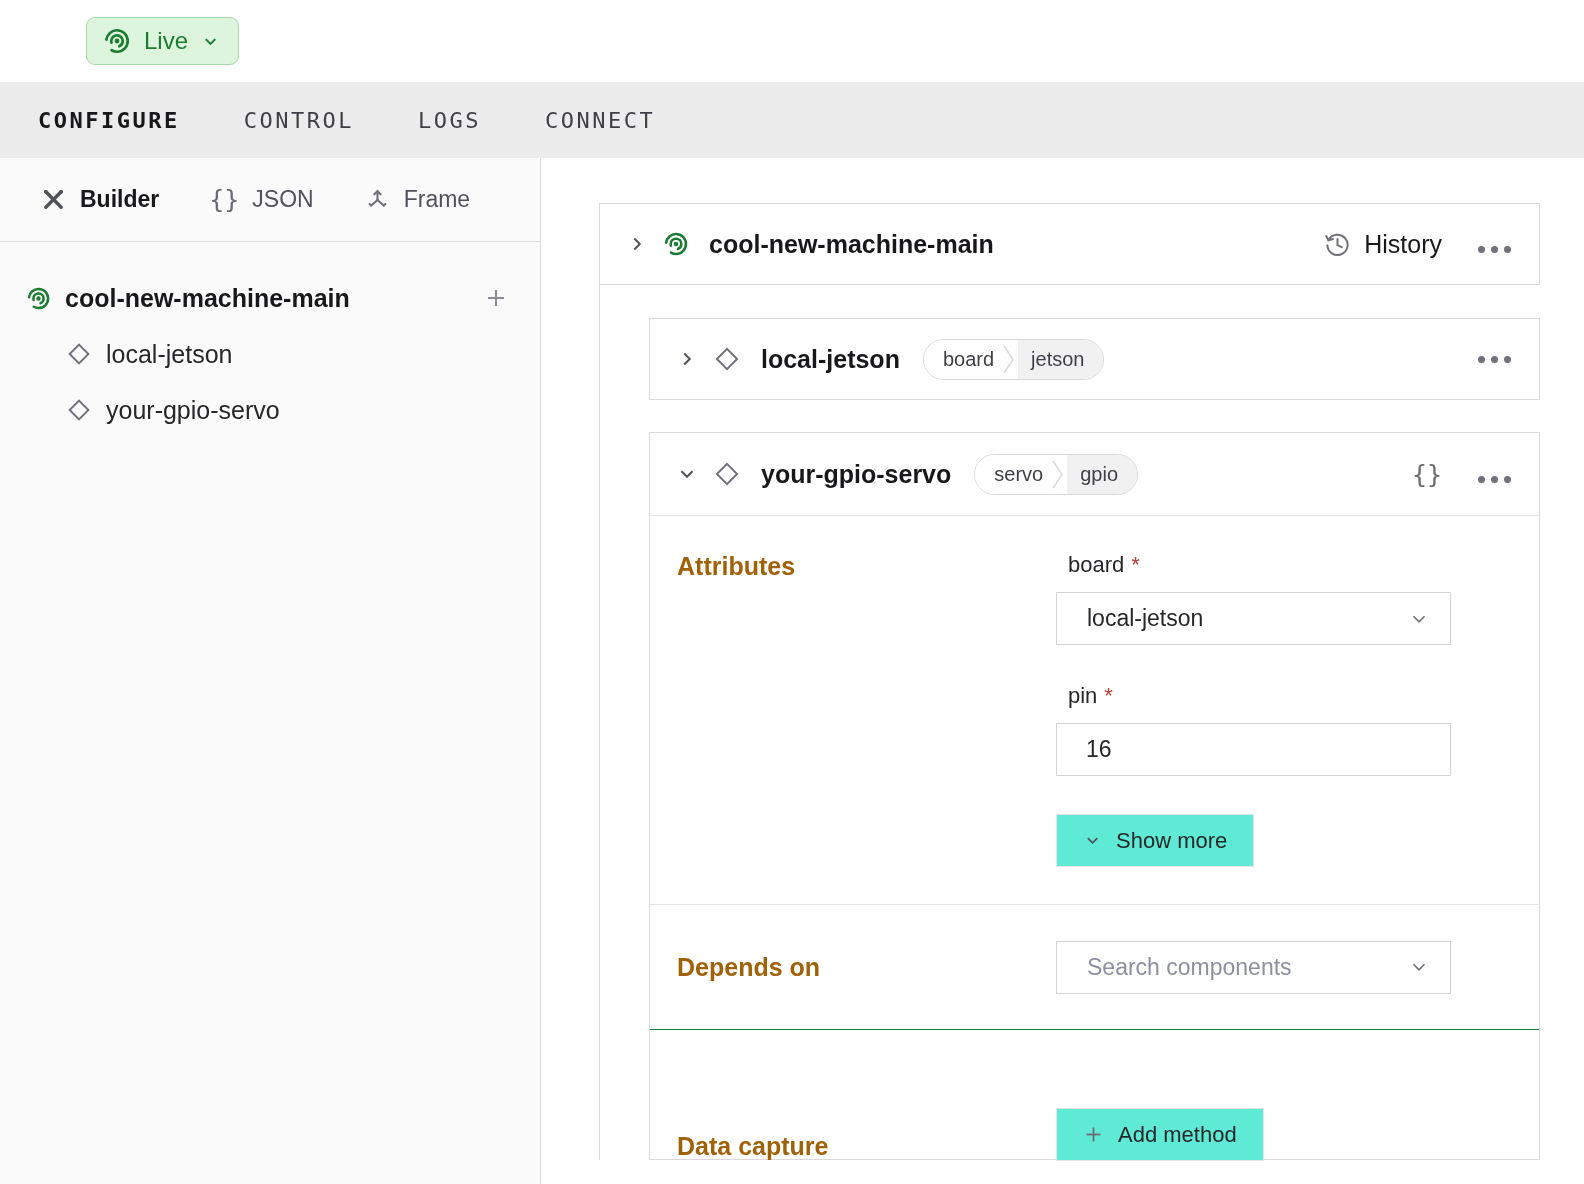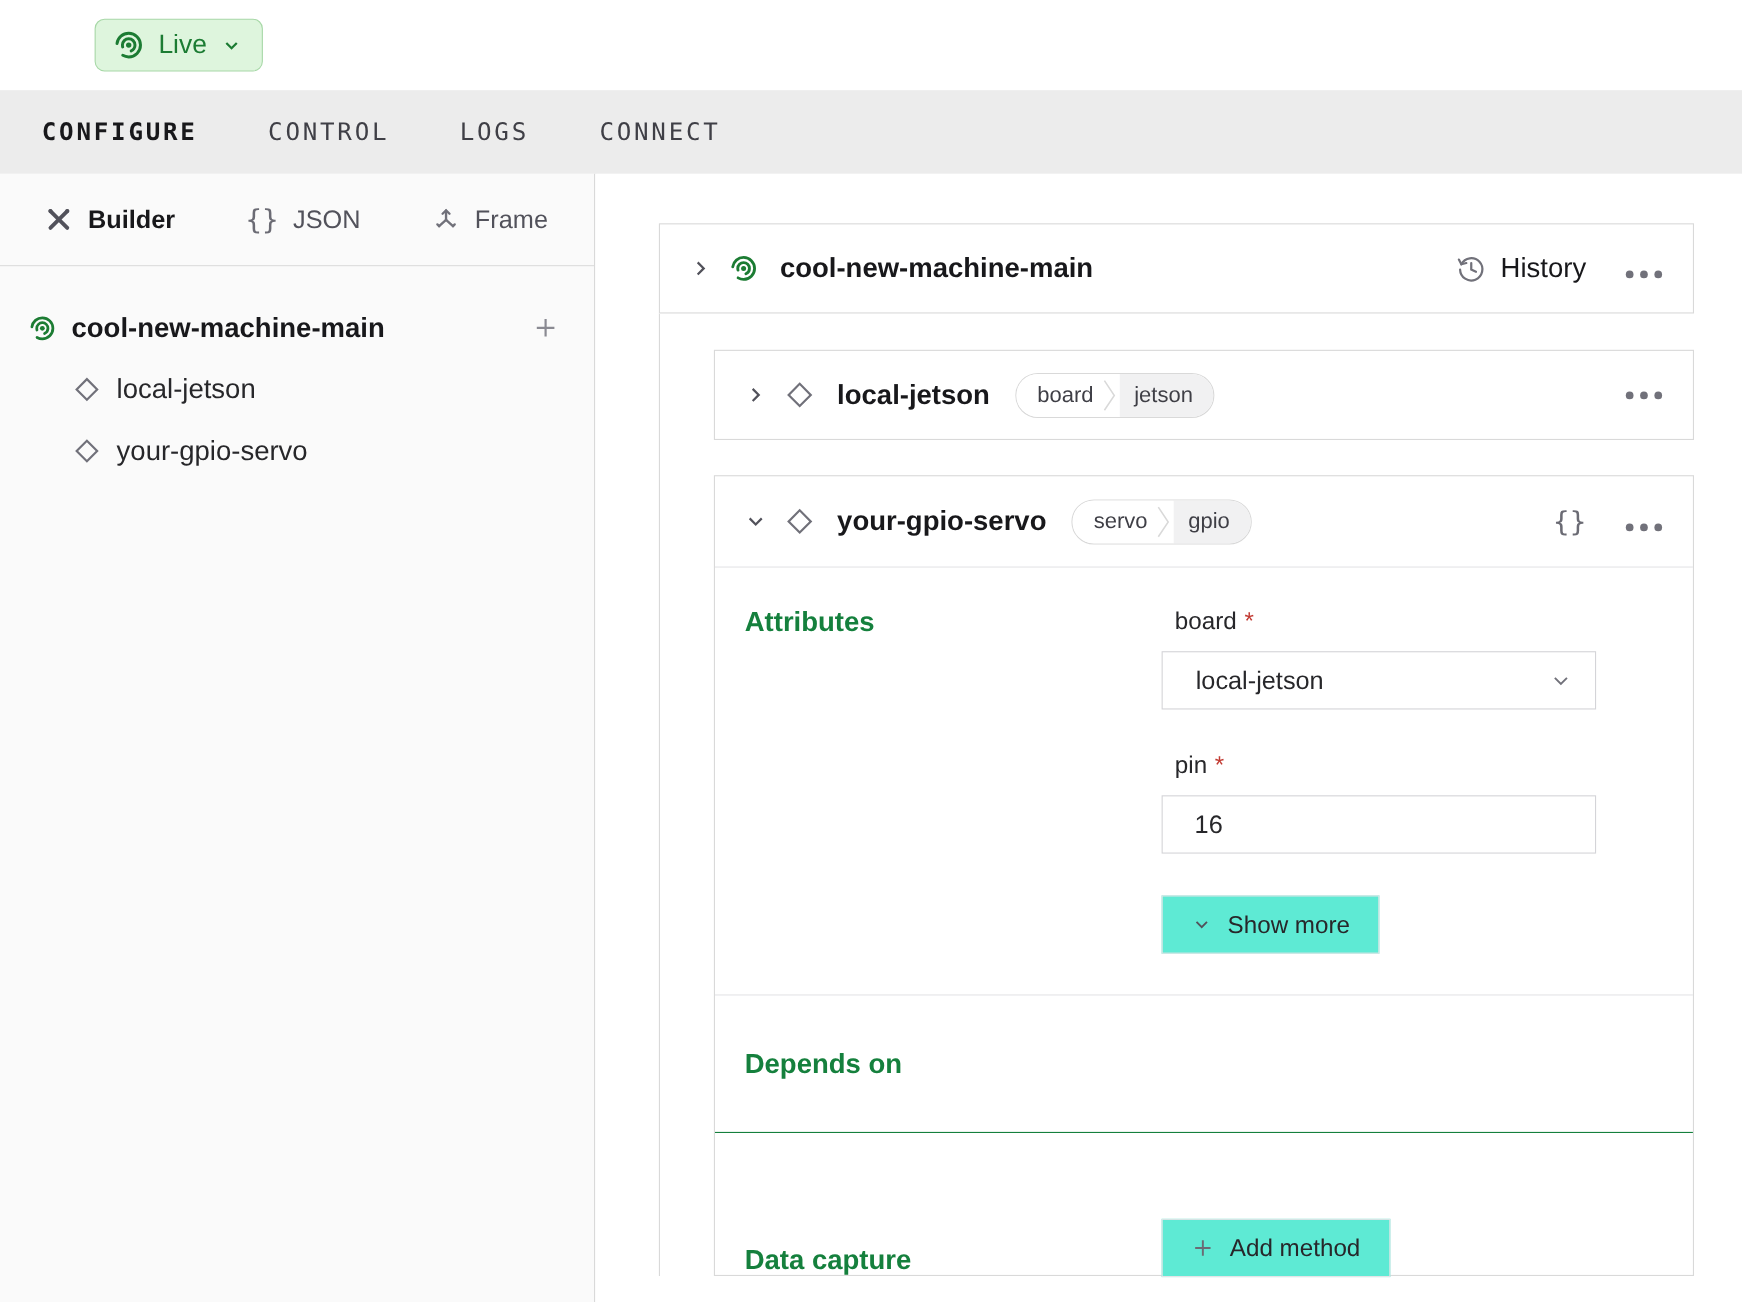--- a/index.html
+++ b/index.html
@@ -30,21 +30,21 @@
   .tabbar { position:absolute; top:82px; left:0; width:1584px; height:76px; background:#ececec;
     display:flex; align-items:center; padding:0 38px; gap:64px;
     font-family:"DejaVu Sans Mono", monospace; font-size:22px; letter-spacing:2.5px; color:#3f3f46; }
   .tab { cursor:pointer; white-space:nowrap; }
   .tab.active { font-weight:bold; color:#18181b; }
 
   
   .sidebar { position:absolute; top:158px; left:0; width:541px; height:1026px;
     background:#fafafa; border-right:1px solid #d9d9d9; }
   .modes { height:84px; border-bottom:1px solid #dcdcdc; display:flex; align-items:center;
-    padding-left:40px; gap:64px; font-size:23px; color:#52525b;text-align:center; }
+    padding-left:40px; gap:50px; font-size:23px; color:#52525b;text-align:center; }
   .mode { display:flex; align-items:center; gap:13px; cursor:pointer; }
   .mode.active { color:#18181b; font-weight:bold; }
   .braces-glyph { font-family:"DejaVu Sans Mono", monospace; font-size:25px; color:#6b6b74; font-weight:normal; }
   .tree { padding-top:28px; }
   .tree-root { display:flex; align-items:center; height:56px; padding:0 32px 0 26px; gap:14px;
     font-size:25px; font-weight:bold; color:#18181b; cursor:pointer; }
   .tree-plus { margin-left:auto; cursor:pointer; }
   .tree-child { display:flex; align-items:center; height:56px; padding-left:66px; gap:14px;
     font-size:25px; color:#27272a; cursor:pointer; }
 
@@ -64,21 +64,21 @@
 
   .pill { display:flex; align-items:stretch; height:41px; border:1px solid #d9d9d9;
     border-radius:21px; overflow:hidden; font-size:20px; color:#3f3f46; margin-left:8px; background:#fff; }
   .pill-left { padding:0 8px 0 19px; background:#fff; display:flex; align-items:center; }
   .pill-div { width:16px; display:flex; align-items:center; background:#fff; }
   .pill-right { padding:0 19px 0 13px; background:#f1f1f2; display:flex; align-items:center; }
 
   
   .section { display:flex; padding-left:27px; }
   .sec-attrs { padding-top:36px; height:388px; }
-  .sec-label { width:379px; font-size:25px; font-weight:bold; color:#15803d; }
+  .sec-label { width:379px; font-size:25px; font-weight:bold; color:#a16207; }
   .sec-controls { width:395px; }
   .field-label { font-size:22px; margin:0 0 14px 12px; color:#27272a; display:flex; gap:7px; }
   .req { color:#c23b33; }
   .fake-select { height:53px; border:1px solid #d4d4d8; background:#fff; display:flex;
     align-items:center; justify-content:space-between; padding:0 20px 0 30px; font-size:23px;
     color:#27272a; cursor:pointer; width:100%; }
   .textinput { height:53px; border:1px solid #d4d4d8; background:#fff; width:100%;
     padding:0 28px 0 29px; font-size:23px; color:#27272a; font-family:"Liberation Sans", sans-serif; }
   .gap38 { height:38px; }
   .gray-btn { margin-top:0; height:53px; background:#5eead4; border:1px solid #e4e4e7;
@@ -285,20 +285,28 @@
           <svg width="19" height="19" viewBox="0 0 24 24" fill="none" stroke="#52525b" stroke-width="2.2">
               <polyline points="6,9 12,15 18,9"></polyline>
             </svg>
           <span>Show more</span>
         </button>
       </div>
     </div>
 
     <div class="section sec-depends">
       <div class="sec-label">Depends on</div>
+      <div class="sec-controls">
+        <div class="fake-select">
+          <span class="placeholder">Search components</span>
+          <svg width="22" height="22" viewBox="0 0 24 24" fill="none" stroke="#71717a" stroke-width="1.9">
+              <polyline points="6,9 12,15 18,9"></polyline>
+            </svg>
+        </div>
+      </div>
     </div>
 
     <div class="section sec-capture">
       <div class="sec-label">Data capture</div>
       <div class="sec-controls">
         <button class="gray-btn">
           <svg width="21" height="21" viewBox="0 0 24 24" fill="none" stroke="#6b6b74" stroke-width="2">
               <line x1="12" y1="4" x2="12" y2="20"></line>
               <line x1="4" y1="12" x2="20" y2="12"></line>
             </svg>

